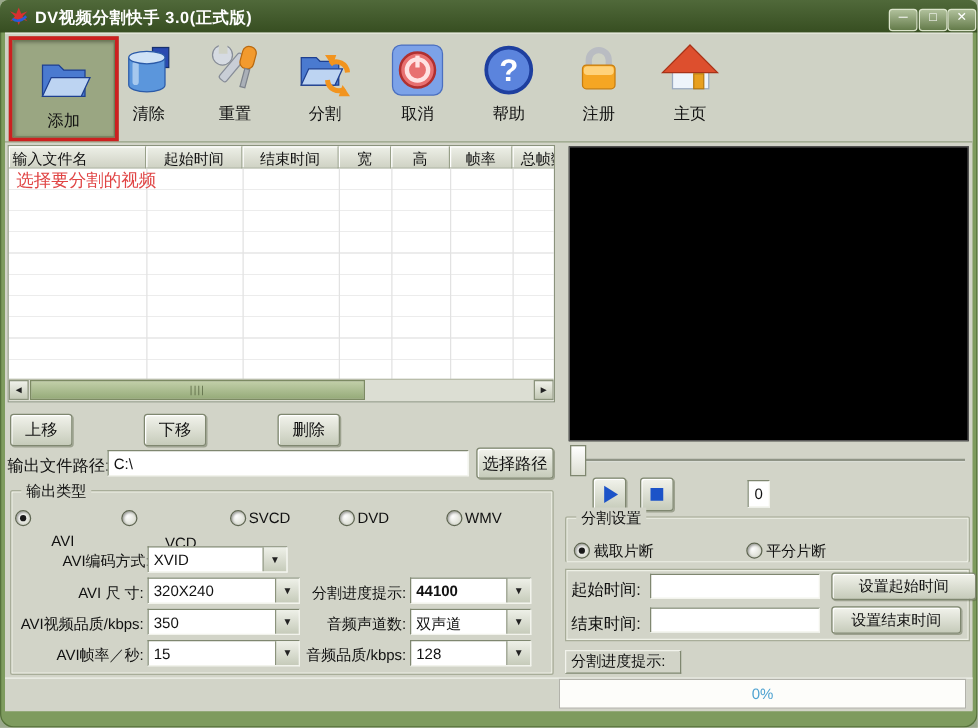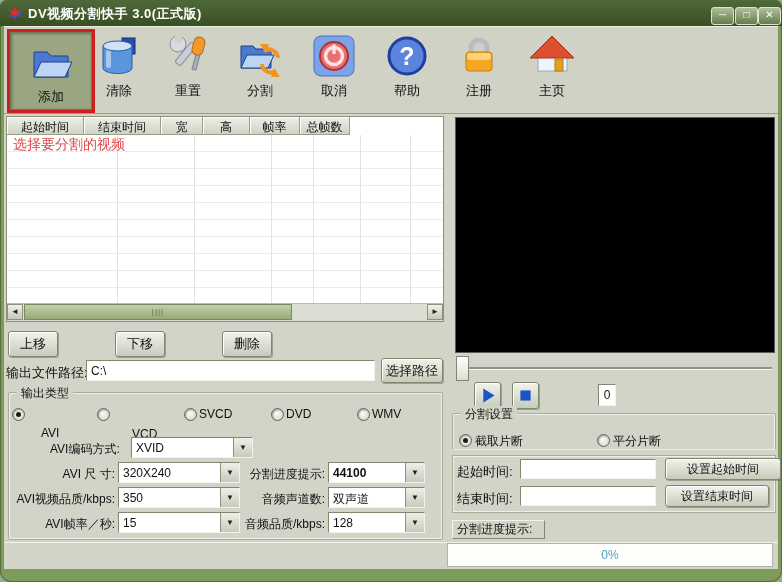--- a/index.html
+++ b/index.html
@@ -146,20 +146,21 @@
     <svg class="ticon" viewBox="0 0 48 48">
       <rect x="10" y="22" width="29" height="17" fill="#eef4fb" stroke="#9aaac0"></rect>
       <polygon points="24,4 46,26 2,26" fill="#dd4f2e" stroke="#a83318"></polygon>
       <rect x="27" y="27" width="8" height="12" fill="#e8a020" stroke="#b87a10"></rect>
     </svg>
     <span class="tlabel">主页</span>
   </div>
 
   <div class="ftable">
     <div class="thead">
+      <div class="th" style="width:110px;text-align:left;">输入文件名</div>
       <div class="th" style="width:77px;text-align:center;">起始时间</div>
       <div class="th" style="width:77px;text-align:center;">结束时间</div>
       <div class="th" style="width:42px;text-align:center;">宽</div>
       <div class="th" style="width:47px;text-align:center;">高</div>
       <div class="th" style="width:50px;text-align:center;">帧率</div>
       <div class="th" style="width:50px;text-align:center;">总帧数</div>
     </div>
     <div class="tbody">
       <div class="vline" style="left:110px;"></div>
       <div class="vline" style="left:187px;"></div>
@@ -192,21 +193,21 @@
   <span class="radio" style="left:97px;top:408px;"></span>
   <span class="lbl12" style="left:112px;top:427px;margin-left:20px;">VCD</span>
   <span class="radio" style="left:184px;top:408px;"></span>
   <span class="lbl12" style="left:199px;top:407px;">SVCD</span>
   <span class="radio" style="left:271px;top:408px;"></span>
   <span class="lbl12" style="left:286px;top:407px;">DVD</span>
   <span class="radio" style="left:357px;top:408px;"></span>
   <span class="lbl12" style="left:372px;top:407px;">WMV</span>
 
   <span class="lbl12" style="left:8px;top:441px;width:107px;text-align:left;margin-left:42px;">AVI编码方式:</span>
-  <div class="combo" style="left:131px;top:437px;width:122px;">
+  <div class="combo" style="left:118px;top:437px;width:112px;">
     <span class="cval">XVID</span>
     <span class="cdrop">▼</span>
   </div>
 
   <span class="lbl12" style="left:8px;top:466px;width:107px;text-align:right;">AVI 尺 寸:</span>
   <div class="combo" style="left:118px;top:462px;width:122px;">
     <span class="cval">320X240</span>
     <span class="cdrop">▼</span>
   </div>
 

